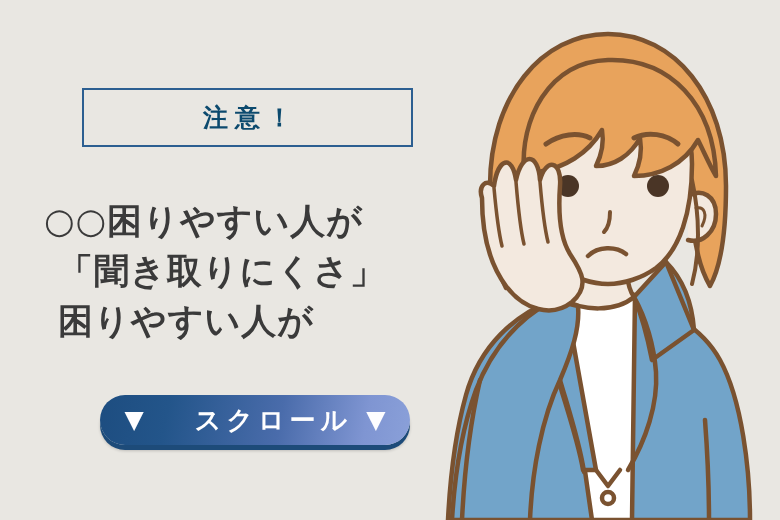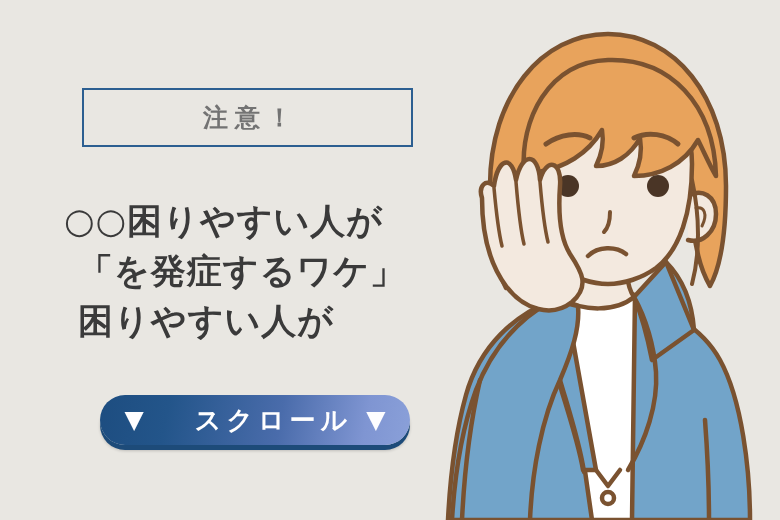--- a/index.html
+++ b/index.html
@@ -30,31 +30,31 @@
     border: 2px solid #2c5f91;
     box-sizing: border-box;
     display: flex;
     align-items: center;
     justify-content: center;
   }
   #notice-label {
     font-family: "DejaVu Sans", "Liberation Sans", sans-serif;
     font-size: 25px;
     font-weight: bold;
-    color: #737373;
+    color: #0c4a6e;
     letter-spacing: 7px;
     text-indent: 7px;
     line-height: 1;
     white-space: nowrap;
   }
 
   
   #headline {
     position: absolute;
-    left: 64px;
+    left: 44px;
     top: 196px;
     width: 400px;
   }
   .headline-line {
     font-family: "DejaVu Sans", "Liberation Sans", sans-serif;
     font-size: 35px;
     font-weight: bold;
     color: #3a3a3a;
     line-height: 50px;
     letter-spacing: 1px;
@@ -116,21 +116,21 @@
 <body>
 
 <div id="slide">
 
   <div id="notice-box">
     <span id="notice-label">注意！</span>
   </div>
 
   <div id="headline">
     <div class="headline-line">○○困りやすい人が</div>
-    <div class="headline-line indented">「を発症するワケ」</div>
+    <div class="headline-line indented">「聞き取りにくさ」</div>
     <div class="headline-line indented">困りやすい人が</div>
   </div>
 
   <div id="scroll-button">
     <div class="pill-inner">
       <span class="pill-caret">▼</span>
       <span id="scroll-label">スクロール</span>
       <span class="pill-caret">▼</span>
     </div>
   </div>

